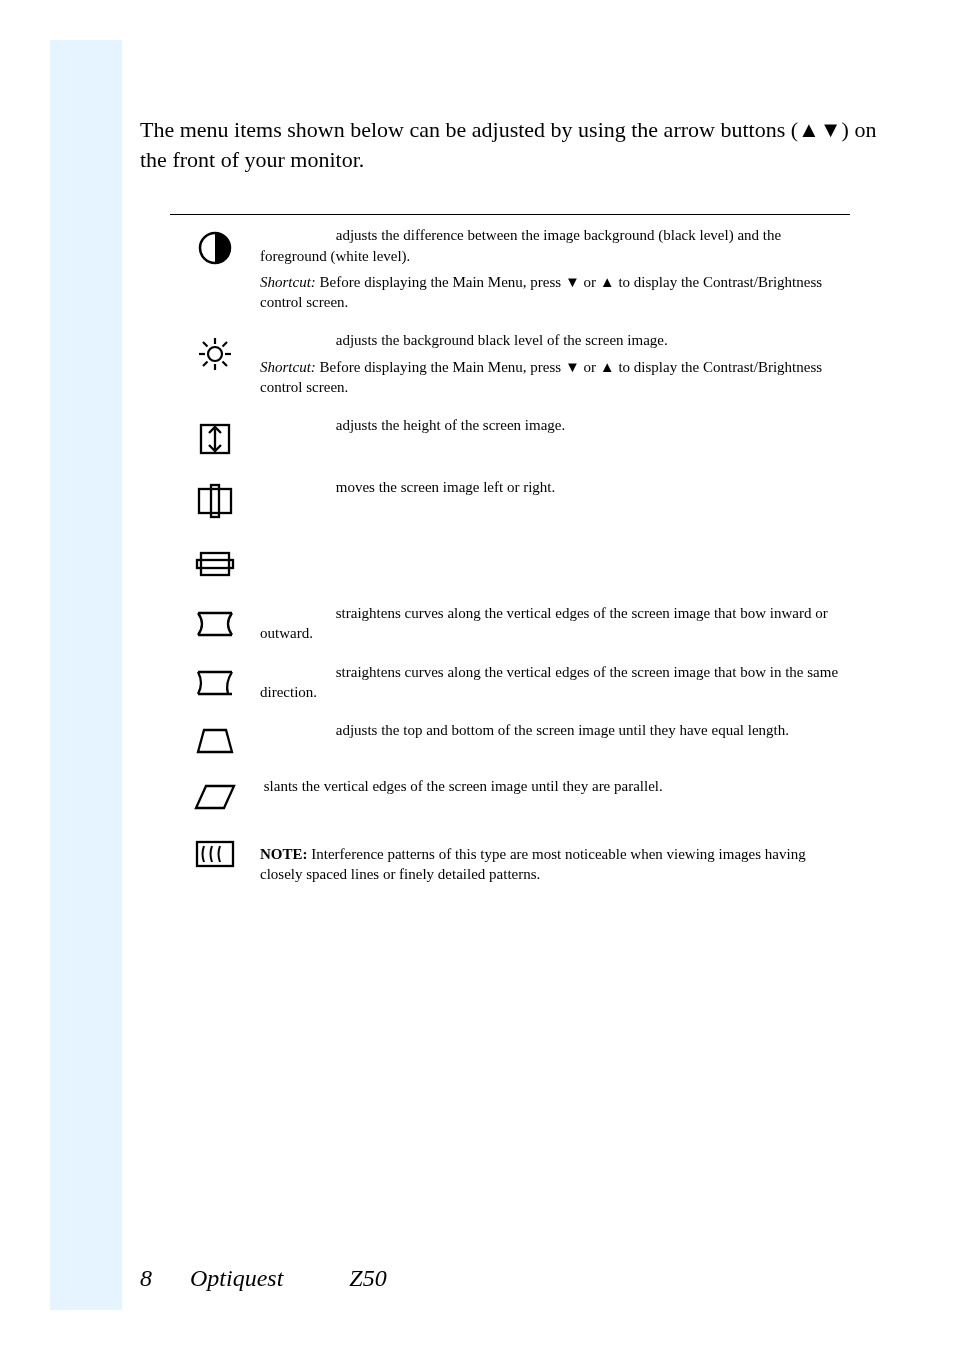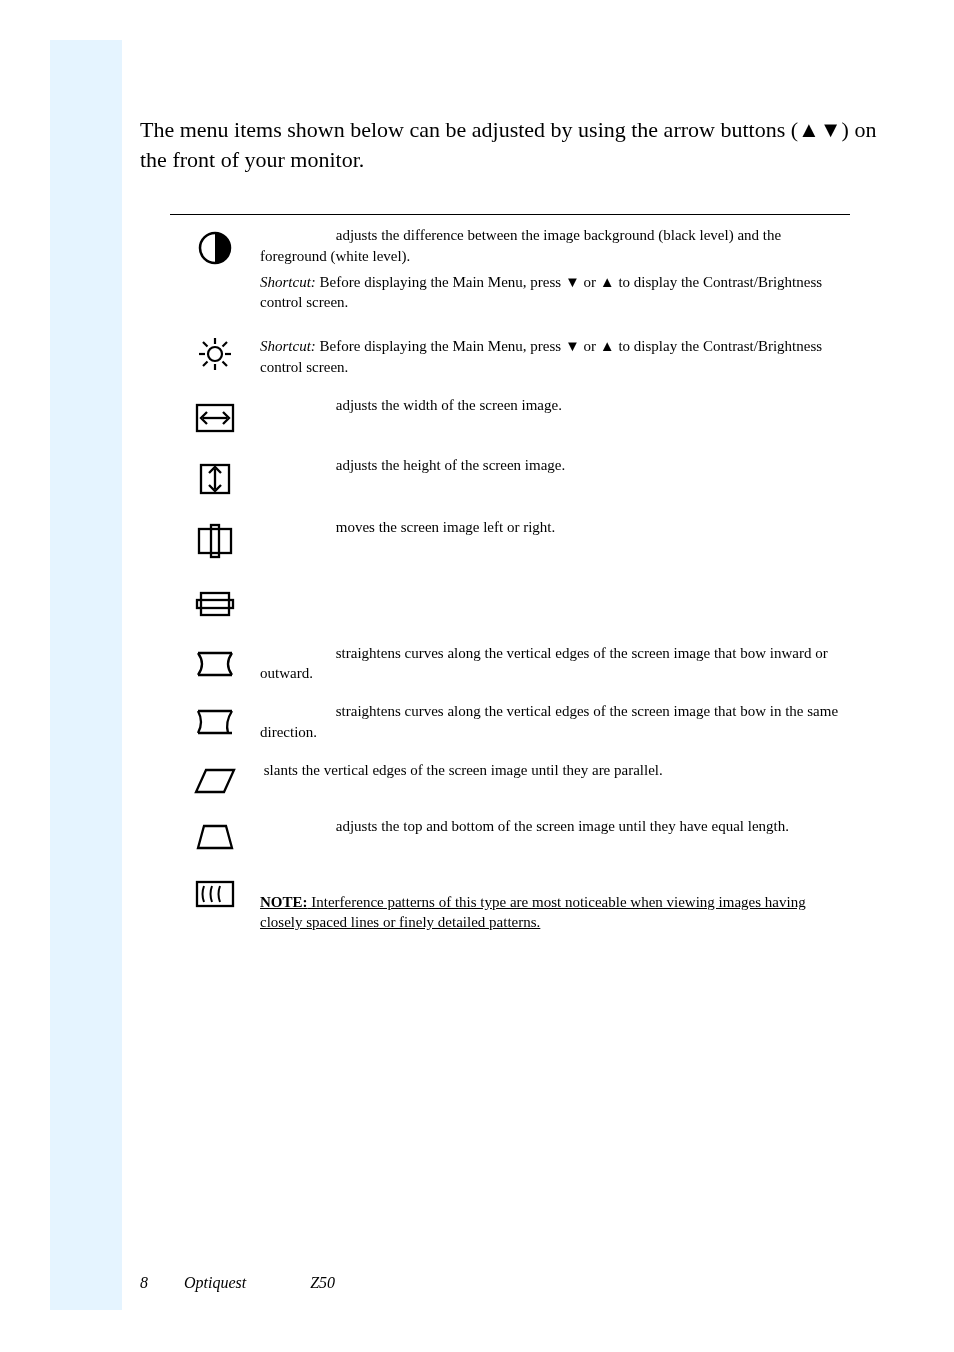--- a/index.html
+++ b/index.html
@@ -55,21 +55,21 @@
     font-size: 15px;
     line-height: 1.35;
   }
   .label-indent { display: inline-block; width: 72px; }
   .label-indent2 { display: inline-block; width: 0; }
   .text-cell em { }
   .footer {
     position: absolute;
     left: 140px;
     bottom: 60px;
-    font-size: 16px;
+    font-size: 24px;
     font-style: italic;
   }
   .footer .pnum { font-style: italic; margin-right: 32px; }
   .footer .model { margin-left: 60px; }
   svg { display: block; }
 </style>
 </head>
 <body>
 
 <div class="page">
@@ -103,34 +103,22 @@
                   <line x1="4" y1="20" x2="10" y2="20"></line>
                   <line x1="30" y1="20" x2="36" y2="20"></line>
                   <line x1="8" y1="8" x2="12.5" y2="12.5"></line>
                   <line x1="27.5" y1="27.5" x2="32" y2="32"></line>
                   <line x1="8" y1="32" x2="12.5" y2="27.5"></line>
                   <line x1="27.5" y1="12.5" x2="32" y2="8"></line>
                 </g>
               </svg>
             </div>
             <div class="text-cell">
+              <p><span class="label-indent"></span> adjusts the background black level of the screen image.</p>
               <p style="margin-top: 6px;"><em>Shortcut:</em> Before displaying the Main Menu, press ▼ or ▲ to display the Contrast/Brightness control screen.</p>
-            </div>
-          </div>
-          <div class="row">
-            <div class="icon-cell">
-              <svg width="44" height="38" viewBox="0 0 44 38">
-                <rect x="4" y="6" width="36" height="26" fill="none" stroke="#000" stroke-width="2.3"></rect>
-                <line x1="10" y1="19" x2="34" y2="19" stroke="#000" stroke-width="2.3"></line>
-                <polyline points="14,13 8,19 14,25" fill="none" stroke="#000" stroke-width="2.3"></polyline>
-                <polyline points="30,13 36,19 30,25" fill="none" stroke="#000" stroke-width="2.3"></polyline>
-              </svg>
-            </div>
-            <div class="text-cell">
-              <p><span class="label-indent"></span> adjusts the width of the screen image.</p>
             </div>
           </div>
           <div class="row">
             <div class="icon-cell">
               <svg width="40" height="40" viewBox="0 0 40 40">
                 <rect x="6" y="6" width="28" height="28" fill="none" stroke="#000" stroke-width="2.3"></rect>
                 <line x1="20" y1="10" x2="20" y2="30" stroke="#000" stroke-width="2.3"></line>
                 <polyline points="14,14 20,8 26,14" fill="none" stroke="#000" stroke-width="2.3"></polyline>
                 <polyline points="14,26 20,32 26,26" fill="none" stroke="#000" stroke-width="2.3"></polyline>
               </svg>
@@ -180,48 +168,48 @@
                 <path d="M40 6 Q 33 17 36 28" fill="none" stroke="#000" stroke-width="2.3"></path>
               </svg>
             </div>
             <div class="text-cell">
               <p><span class="label-indent"></span> straightens curves along the vertical edges of the screen image that bow in the same direction.</p>
             </div>
           </div>
           <div class="row">
             <div class="icon-cell">
               <svg width="46" height="34" viewBox="0 0 46 34">
+                <polygon points="12,6 34,6 40,28 6,28" fill="none" stroke="#000" stroke-width="2.3"></polygon>
+              </svg>
+            </div>
+            <div class="text-cell">
+              <p><span class="label-indent"></span> adjusts the top and bottom of the screen image until they have equal length.</p>
+            </div>
+          </div>
+          <div class="row">
+            <div class="icon-cell">
+              <svg width="46" height="34" viewBox="0 0 46 34">
                 <polygon points="14,6 42,6 32,28 4,28" fill="none" stroke="#000" stroke-width="2.3"></polygon>
               </svg>
             </div>
             <div class="text-cell">
               <p><span class="label-indent2"></span> slants the vertical edges of the screen image until they are parallel.</p>
-            </div>
-          </div>
-          <div class="row">
-            <div class="icon-cell">
-              <svg width="46" height="34" viewBox="0 0 46 34">
-                <polygon points="12,6 34,6 40,28 6,28" fill="none" stroke="#000" stroke-width="2.3"></polygon>
-              </svg>
-            </div>
-            <div class="text-cell">
-              <p><span class="label-indent"></span> adjusts the top and bottom of the screen image until they have equal length.</p>
             </div>
           </div>
           <div class="row">
             <div class="icon-cell">
               <svg width="46" height="36" viewBox="0 0 46 36">
                 <rect x="5" y="6" width="36" height="24" fill="none" stroke="#000" stroke-width="2.3"></rect>
                 <path d="M12 10 Q 9 18 12 26" fill="none" stroke="#000" stroke-width="2"></path>
                 <path d="M20 10 Q 17 18 20 26" fill="none" stroke="#000" stroke-width="2"></path>
                 <path d="M28 10 Q 25 18 28 26" fill="none" stroke="#000" stroke-width="2"></path>
               </svg>
             </div>
             <div class="text-cell">
-              <p style="margin-top: 20px; text-decoration: underline;"><b>NOTE:</b> Interference patterns of this type are most noticeable when viewing images having closely spaced lines or finely detailed patterns.</p>
+              <p style="margin-top: 12px;"><b>NOTE:</b> Interference patterns of this type are most noticeable when viewing images having closely spaced lines or finely detailed patterns.</p>
             </div>
           </div>
         </div>
     </div>
   </div>
 
   <div class="footer">
     <span class="pnum">8</span>
     <span>Optiquest</span>
     <span class="model">Z50</span>

